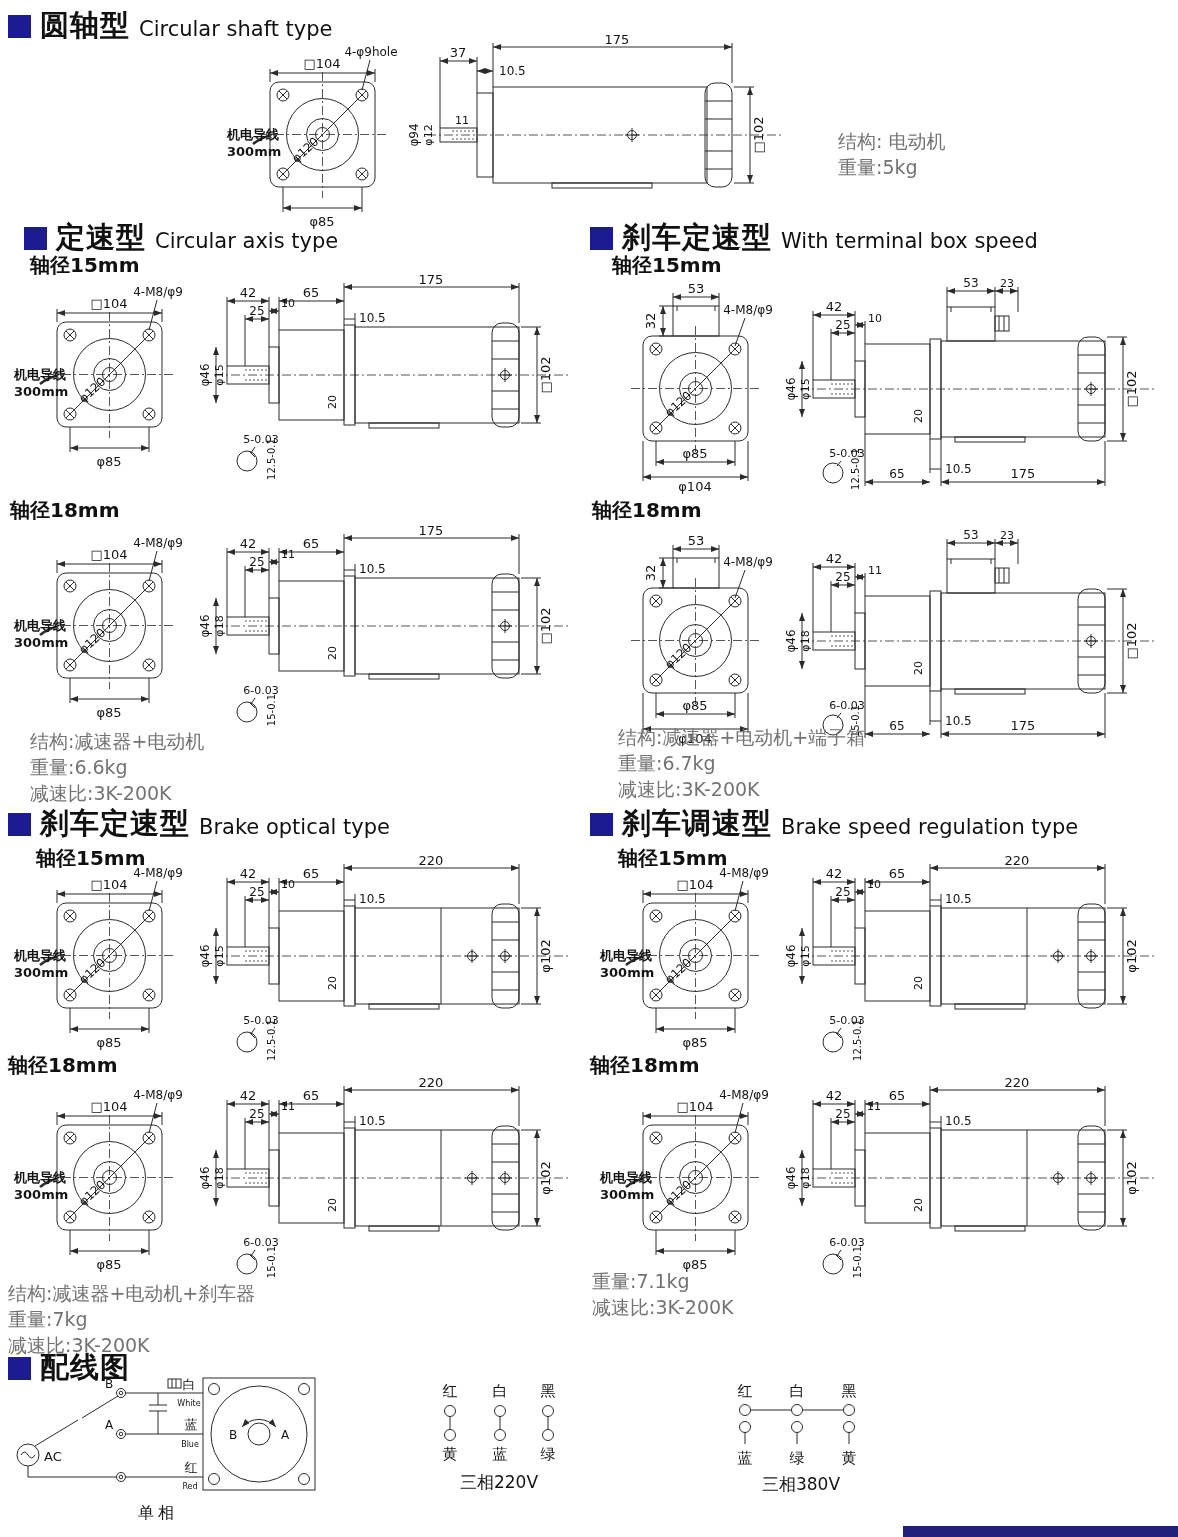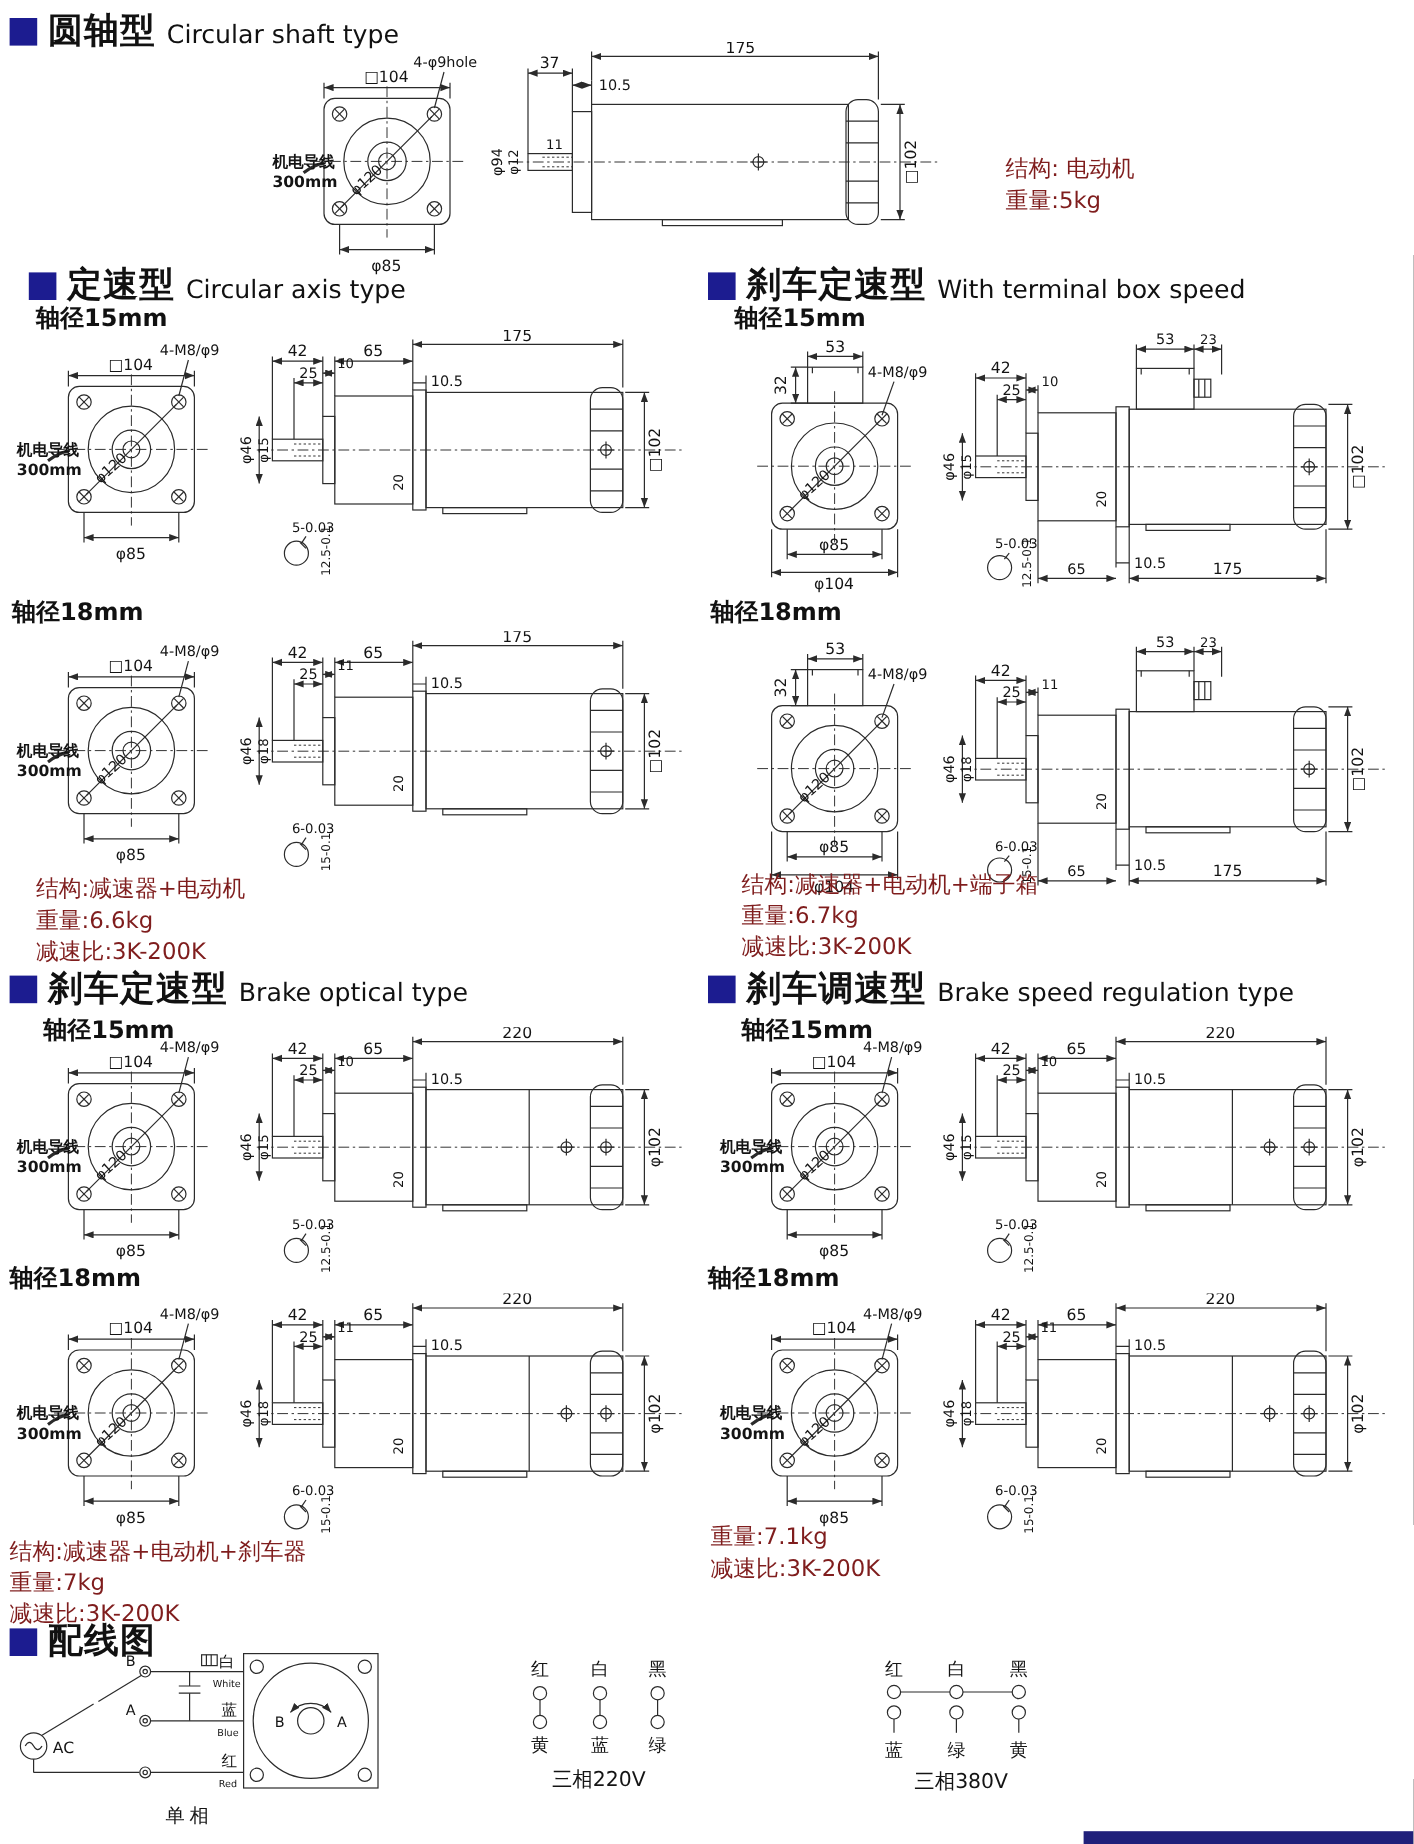--- a/index.html
+++ b/index.html
@@ -3,21 +3,21 @@
 <meta charset="utf-8">
 <style>
   html,body{margin:0;padding:0;background:#888}
   .page{position:relative;width:1178px;height:1537px;background:#fff;overflow:hidden;
         font-family:"DejaVu Sans","Liberation Sans",sans-serif;color:#111}
   .sec-h{position:absolute;display:flex;align-items:center;gap:9px;height:36px}
   .bullet{width:23px;height:23px;background:#1c1c90;flex:none}
   .zh{font-size:29px;font-weight:bold;letter-spacing:1px;white-space:nowrap}
   .en{font-size:21px;margin-top:5px;white-space:nowrap}
   .subh{position:absolute;font-size:20px;font-weight:bold;white-space:nowrap}
-  .notes{position:absolute;font-size:19px;line-height:26px;color:#7f1d1d;white-space:nowrap}
+  .notes{position:absolute;font-size:19px;line-height:26px;color:#737373;white-space:nowrap}
   .row{position:absolute;display:flex;gap:2px;align-items:flex-start}
   .row svg:first-child{margin-top:5px}
   .tboxrow svg:first-child{margin-top:14px}
   .dv{display:block}
   .dv line,.dv rect,.dv circle,.dv path{stroke:#2b2b2b;stroke-width:1;fill:none}
   .dv .cl{stroke-dasharray:9 3 2 3;stroke-width:.8}
   .dv .dot{stroke-dasharray:2 2;stroke-width:.8}
   .dv text{stroke:none;fill:#141414;font-family:"DejaVu Sans","Liberation Sans",sans-serif}
   .tm{text-anchor:middle}.ts{text-anchor:start}
   .f8{font-size:8px}.f10{font-size:10px}.f11{font-size:11px}.f12{font-size:12px}

